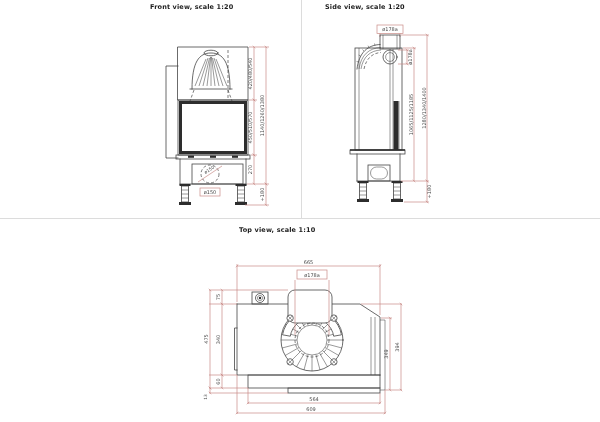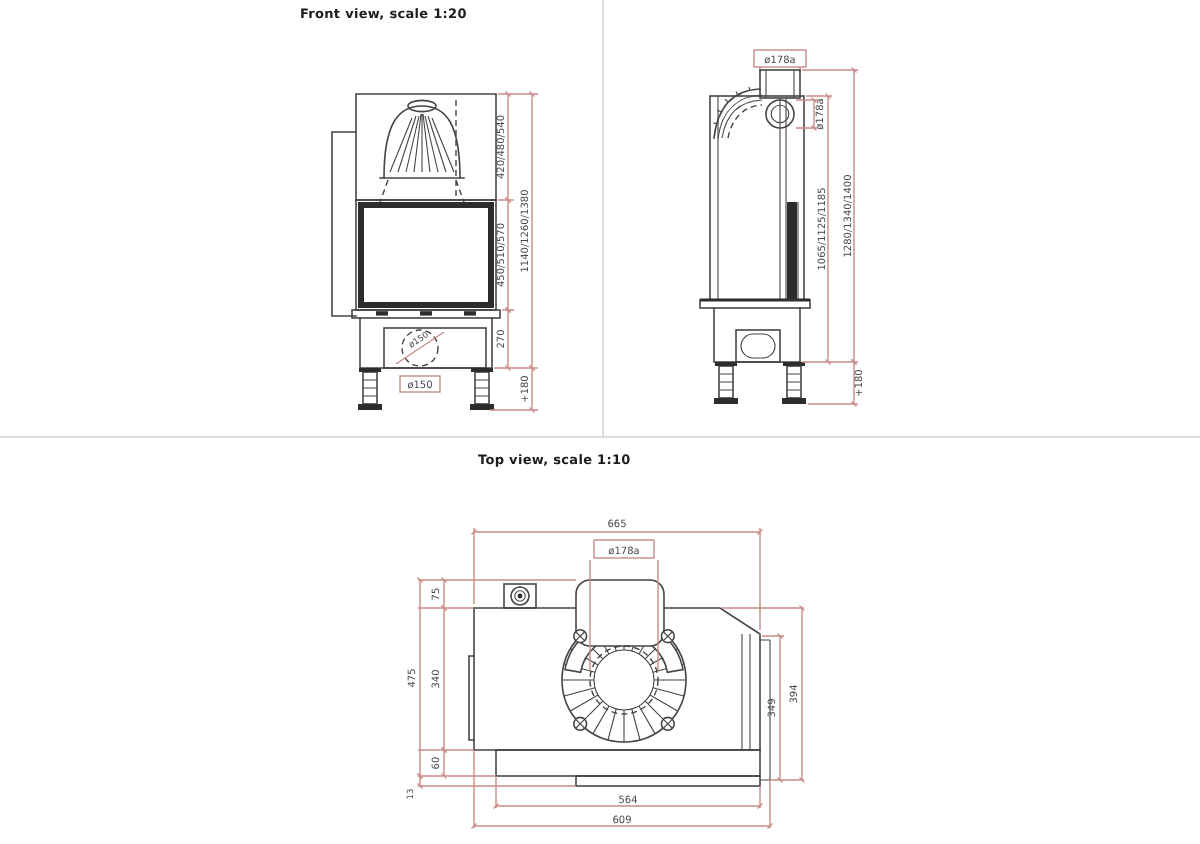--- a/index.html
+++ b/index.html
@@ -26,20 +26,21 @@
 </style>
 </head>
 <body>
 
 <div class="canvas">
 
   <div class="divider-v"></div>
   <div class="divider-h"></div>
 
   <div class="title front">Front view, scale 1:20</div>
+  <div class="title side">Side view, scale 1:20</div>
   <div class="title top">Top view, scale 1:10</div>
 
   <svg style="left:148px;top:28px;" width="150" height="190" viewBox="0 0 150 190">
     <defs>
       <marker id="tkf" markerWidth="6" markerHeight="6" refX="3" refY="3" orient="auto">
         <path d="M1.2,4.8 L4.8,1.2" stroke="#c98b86" stroke-width="0.9" fill="none"></path>
       </marker>
     </defs>
 
     <g>

